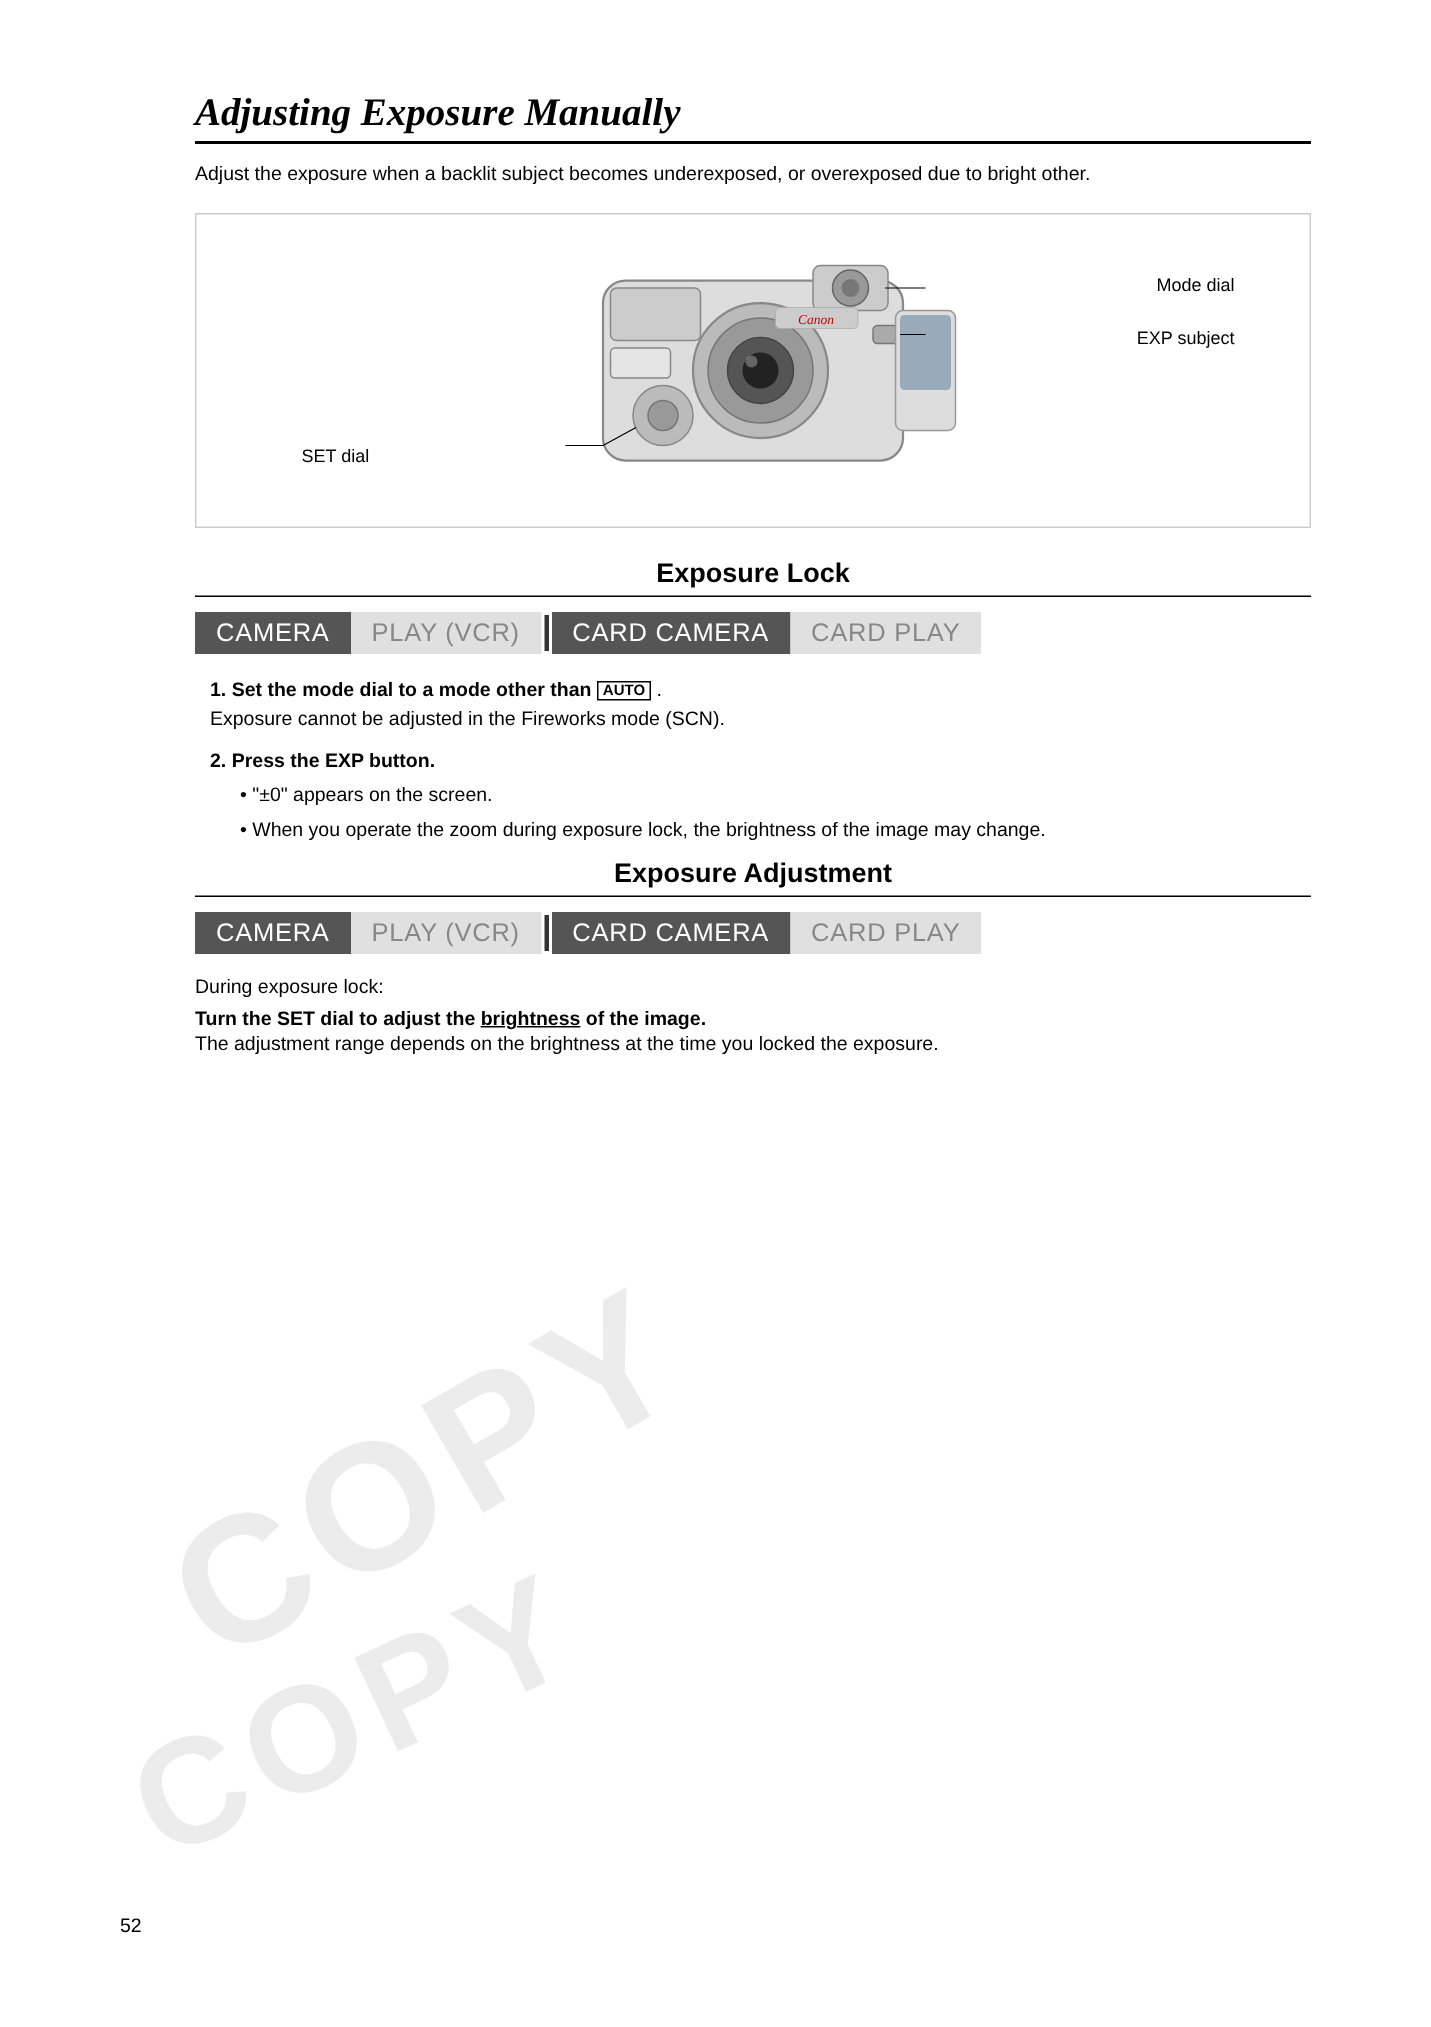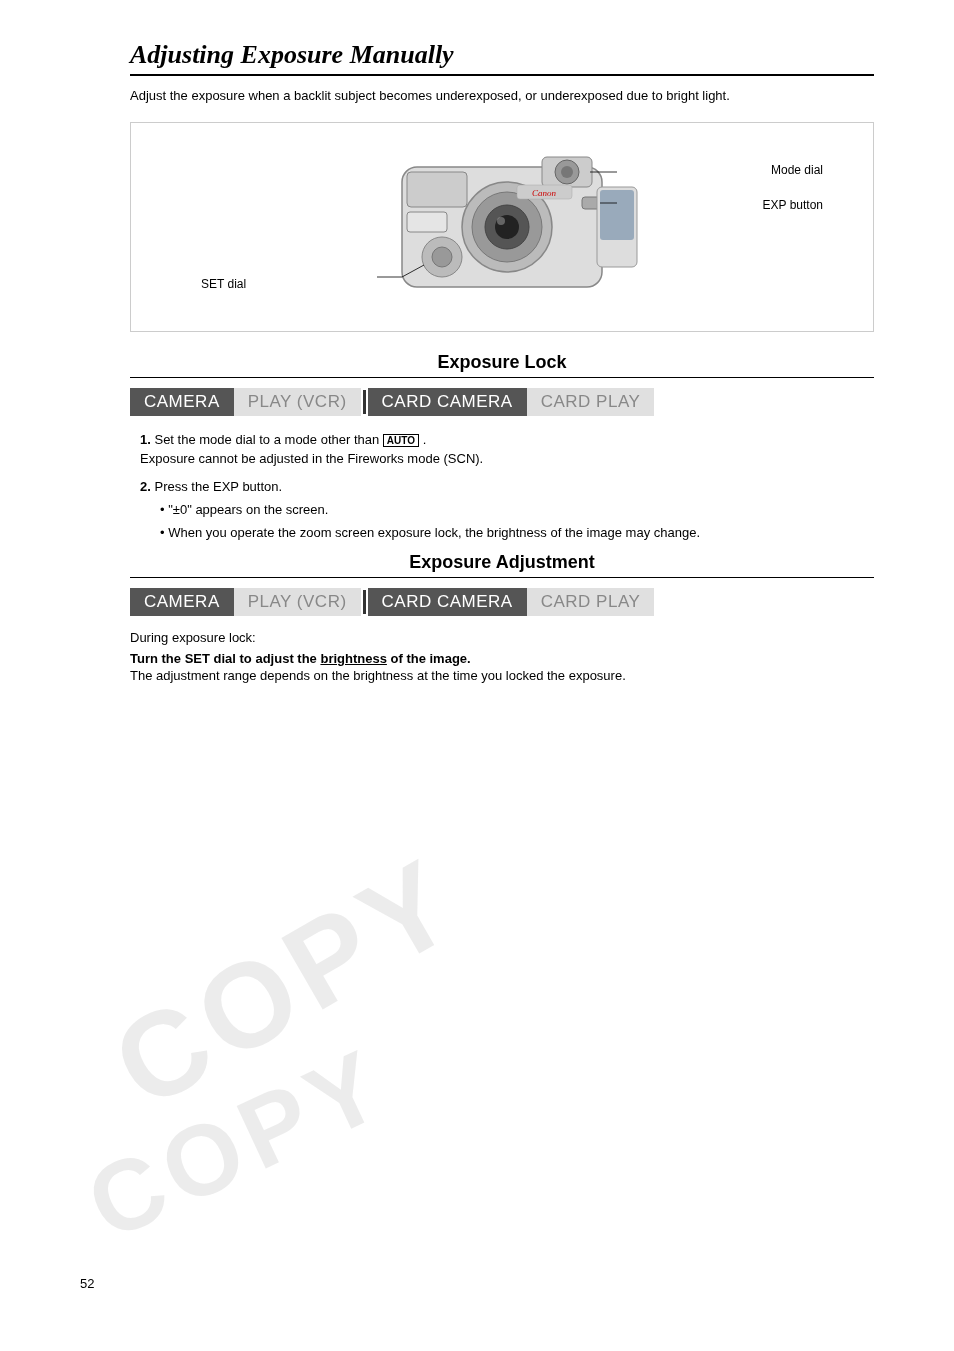--- a/index.html
+++ b/index.html
@@ -8,21 +8,21 @@
       min-height: 1351px;
       background: #fff;
       font-family: Arial, Helvetica, sans-serif;
       font-size: 13px;
       color: #000;
       position: relative;
     }
     .page {
       width: 954px;
       min-height: 1351px;
-      padding: 40px 80px 60px 130px;
+      padding: 60px 80px 60px 130px;
       position: relative;
     }
     .page-title {
       font-family: Georgia, 'Times New Roman', serif;
       font-style: italic;
       font-weight: bold;
       font-size: 26px;
       margin-bottom: 6px;
       border-bottom: 2px solid #000;
       padding-bottom: 4px;
@@ -86,21 +86,21 @@
       margin-bottom: 10px;
     }
     .step-item {
       margin-bottom: 8px;
       line-height: 1.5;
     }
     .step-num {
       font-weight: bold;
     }
     .step-main {
-      font-weight: normal;
+      font-weight: bold;
     }
     .bullet-list {
       margin-left: 20px;
       margin-top: 4px;
     }
     .bullet-item {
       margin-bottom: 3px;
       line-height: 1.5;
     }
     .bullet-item::before {
@@ -179,21 +179,21 @@
       font-size: 12px;
     }
   </style>
 </head>
 <body>
 
 <div class="page">
 
   <h1 class="page-title">Adjusting Exposure Manually</h1>
 
-  <p class="intro-text">Adjust the exposure when a backlit subject becomes underexposed, or underexposed due to bright light.</p>
+  <p class="intro-text">Adjust the exposure when a backlit subject becomes underexposed, or overexposed due to bright other.</p>
 
   <div class="camera-diagram">
     <div class="diagram-container">
 
       <svg class="diagram-svg" viewBox="0 0 320 180" xmlns="http://www.w3.org/2000/svg">
 
         <rect x="60" y="30" width="200" height="120" rx="15" ry="15" fill="#ddd" stroke="#888" stroke-width="1.5"></rect>
 
         <circle cx="165" cy="90" r="45" fill="#bbb" stroke="#888" stroke-width="1.5"></circle>
         <circle cx="165" cy="90" r="35" fill="#999" stroke="#777" stroke-width="1"></circle>
@@ -222,21 +222,21 @@
 
         <line x1="248" y1="35" x2="275" y2="35" stroke="#000" stroke-width="0.8"></line>
 
         <line x1="258" y1="66" x2="275" y2="66" stroke="#000" stroke-width="0.8"></line>
 
         <line x1="82" y1="128" x2="60" y2="140" stroke="#000" stroke-width="0.8"></line>
         <line x1="60" y1="140" x2="35" y2="140" stroke="#000" stroke-width="0.8"></line>
       </svg>
 
       <div class="label-mode-dial">Mode dial</div>
-      <div class="label-exp-btn">EXP button</div>
+      <div class="label-exp-btn">EXP subject</div>
       <div class="label-set-dial">
         <span>SET dial</span>
       </div>
     </div>
   </div>
 
   <div>
     <h2 class="section-title">Exposure Lock</h2>
 
     <div class="mode-bar">
@@ -254,21 +254,21 @@
         <span style="border:1.5px solid #000; padding: 0 3px; font-size:10px; font-weight:bold; vertical-align:middle;">AUTO</span>
         <span>.</span>
         <br>
         <span>Exposure cannot be adjusted in the Fireworks mode (SCN).</span>
       </div>
       <div class="step-item">
         <span class="step-num">2. </span>
         <span class="step-main">Press the EXP button.</span>
         <div class="bullet-list">
           <div class="bullet-item">"±0" appears on the screen.</div>
-          <div class="bullet-item">When you operate the zoom screen exposure lock, the brightness of the image may change.</div>
+          <div class="bullet-item">When you operate the zoom during exposure lock, the brightness of the image may change.</div>
         </div>
       </div>
     </div>
   </div>
 
   <div>
     <h2 class="section-title">Exposure Adjustment</h2>
 
     <div class="mode-bar">
       <div class="mode-btn active">CAMERA</div>

